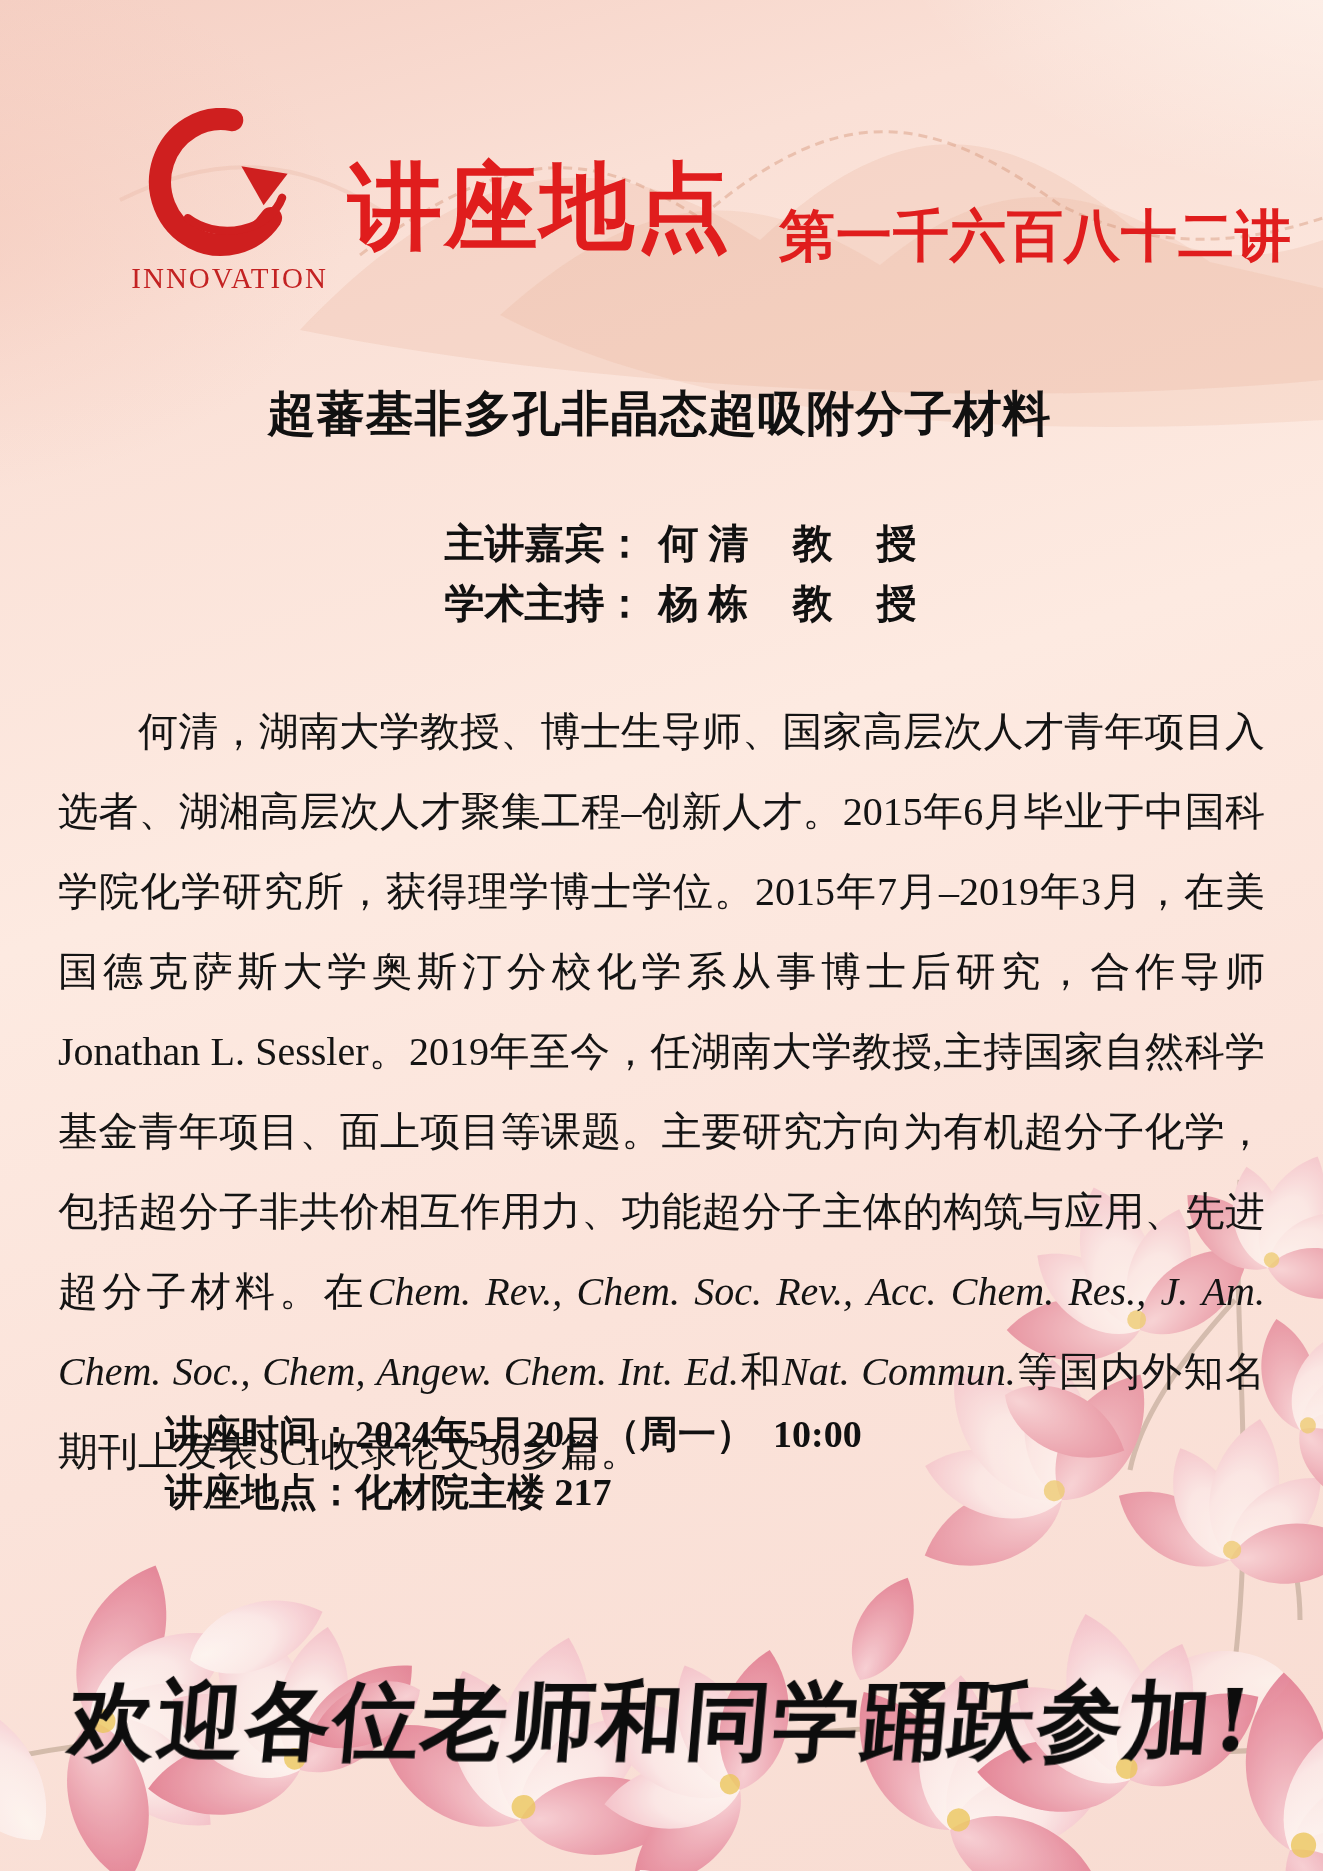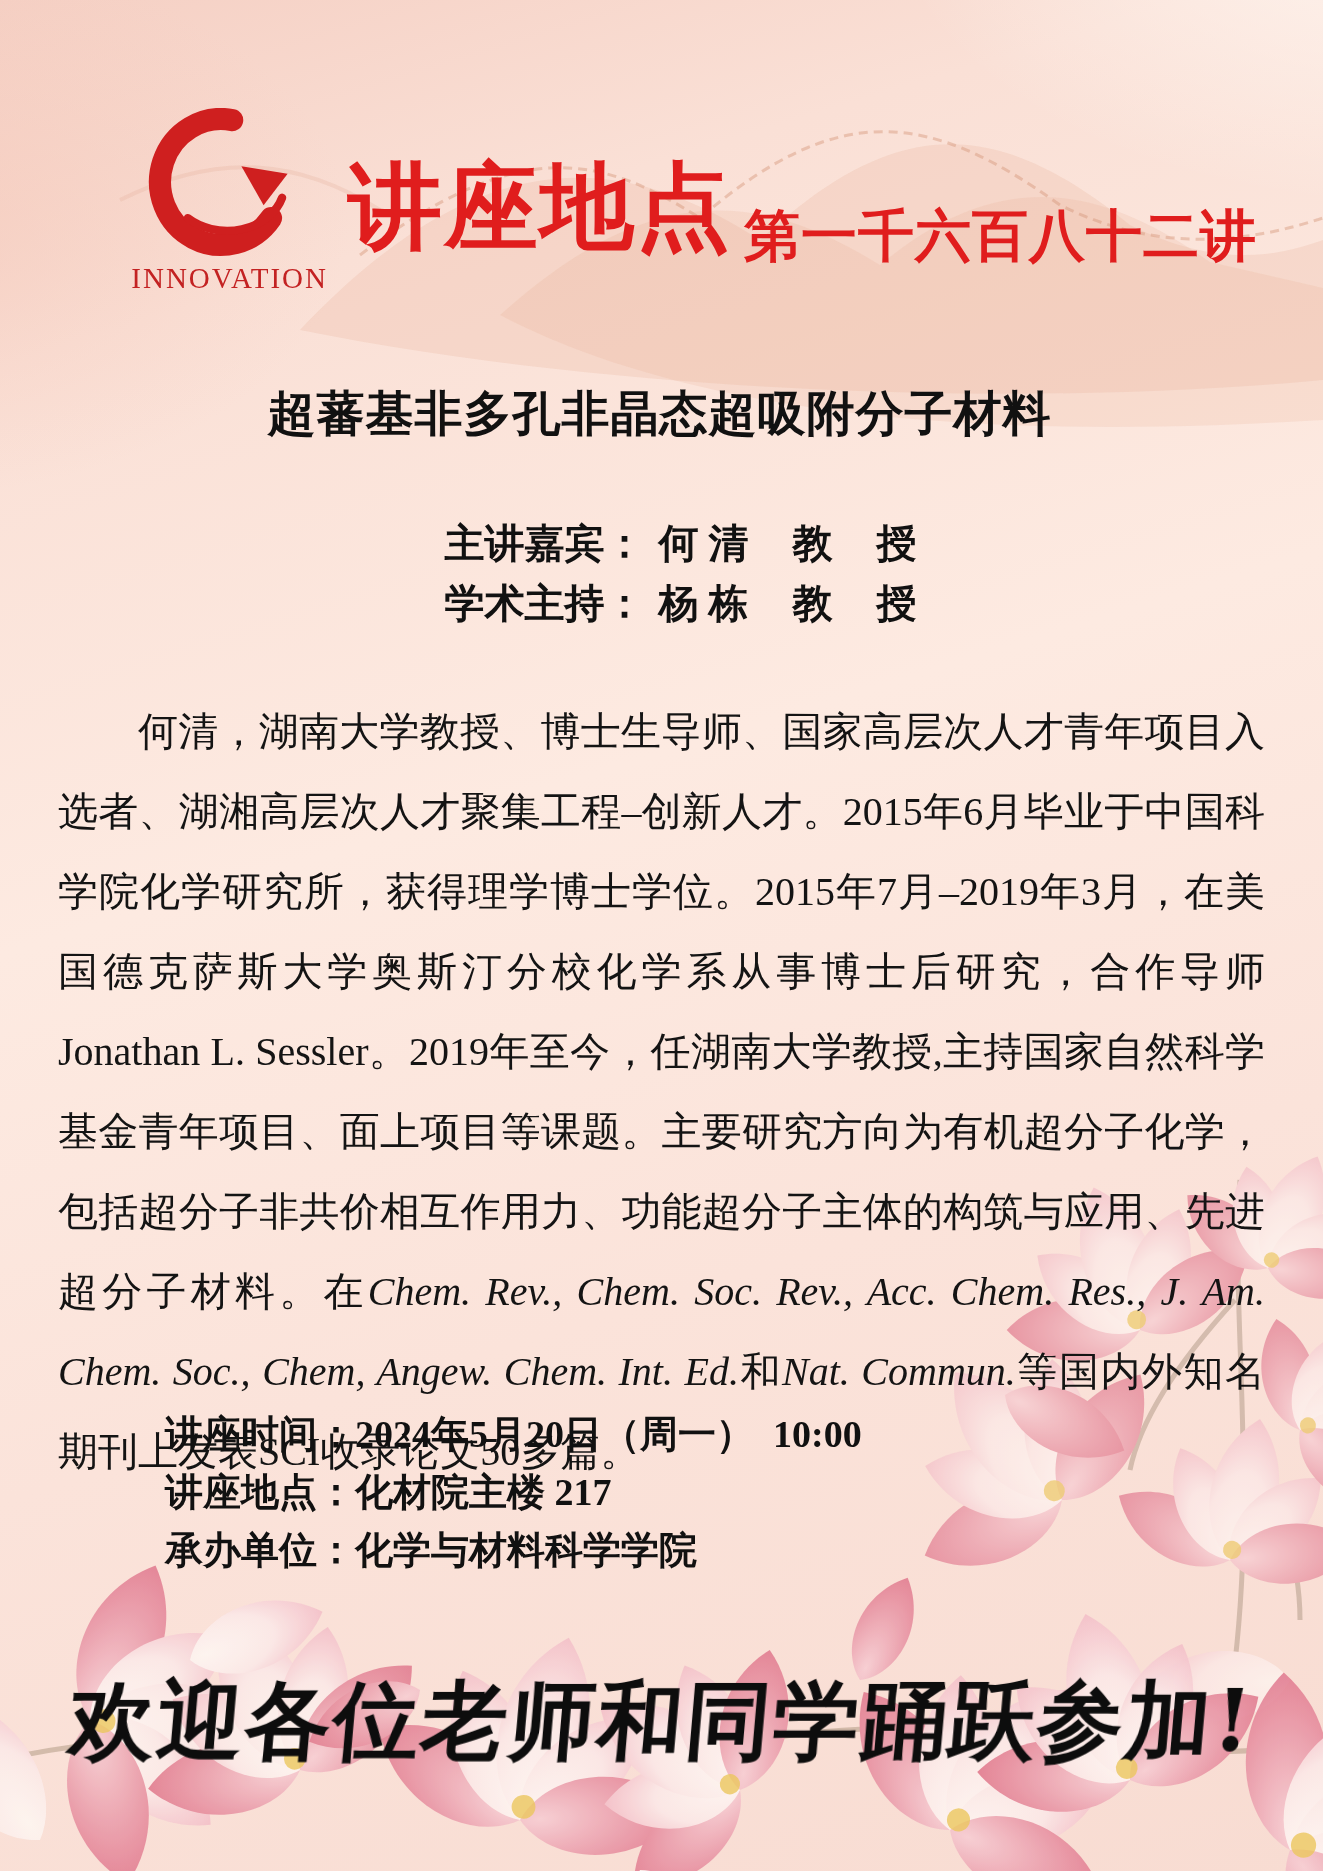--- a/index.html
+++ b/index.html
@@ -26,21 +26,21 @@
     font-size:29px;letter-spacing:2px;color:#c32222;
     font-family:"Liberation Serif",serif;
   }
   .forum-title{
     left:348px;top:160px;
     font-family:"Liberation Sans","DejaVu Sans",sans-serif;
     font-weight:900;font-size:94px;line-height:1;
     color:#e01d1d;letter-spacing:2px;
   }
   .session-number{
-    left:744px;top:208px;
+    left:779px;top:208px;
     font-family:"Liberation Sans","DejaVu Sans",sans-serif;
     font-weight:700;font-size:56px;line-height:1;
     color:#e01d1d;letter-spacing:1px;
   }
 
   
   .lecture-title{
     left:0;right:4px;top:382px;text-align:center;
     font-size:48px;font-weight:700;letter-spacing:1px;color:#111;
   }
@@ -154,18 +154,17 @@
   </div>
   <div class="abs speaker-line" style="top:538px;">
     <span>学术主持：</span><span class="person">杨 栋</span><span class="rank">教　授</span>
   </div>
 
   <p class="abs bio"><span>何清，湖南大学教授、博士生导师、国家高层次人才青年项目入选者、湖湘高层次人才聚集工程–创新人才。2015年6月毕业于中国科学院化学研究所，获得理学博士学位。2015年7月–2019年3月，在美国德克萨斯大学奥斯汀分校化学系从事博士后研究，合作导师Jonathan L. Sessler。2019年至今，任湖南大学教授,主持国家自然科学基金青年项目、面上项目等课题。主要研究方向为有机超分子化学，包括超分子非共价相互作用力、功能超分子主体的构筑与应用、先进超分子材料。在</span><span class="jrnl">Chem. Rev., Chem. Soc. Rev., Acc. Chem. Res., J. Am. Chem. Soc., Chem, Angew. Chem. Int. Ed.</span><span>和</span><span class="jrnl">Nat. Commun.</span><span>等国内外知名期刊上发表SCI收录论文50多篇。</span></p>
 
   <div class="abs details">
     <div class="detail-row"><span>讲座时间：</span><span>2024年5月20日（周一）  10:00</span></div>
     <div class="detail-row"><span>讲座地点：</span><span>化材院主楼 217</span></div>
-    <div class="detail-row"><span>承办单位：</span><span>化学与材料科学学院</span></div>
   </div>
 
   <div class="abs welcome">欢迎各位老师和同学踊跃参加!</div>
 
 </div>
 
 </body></html>

